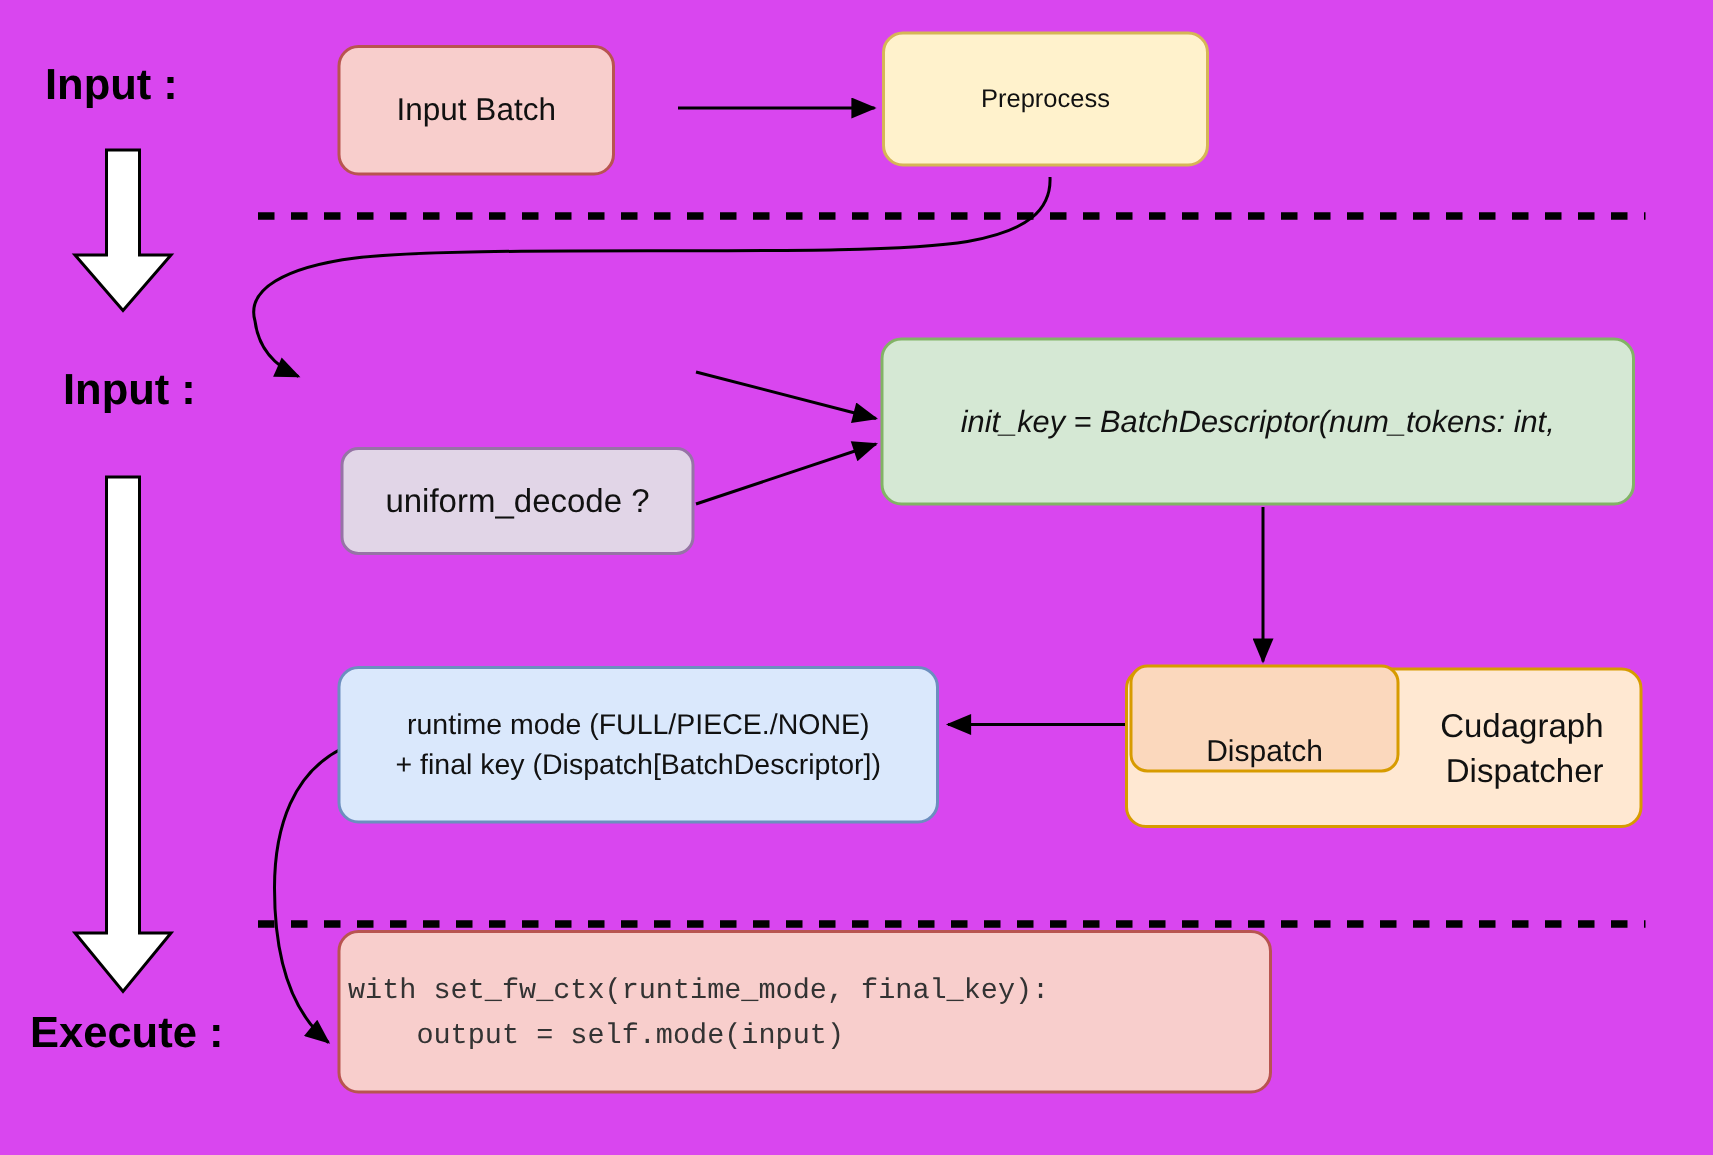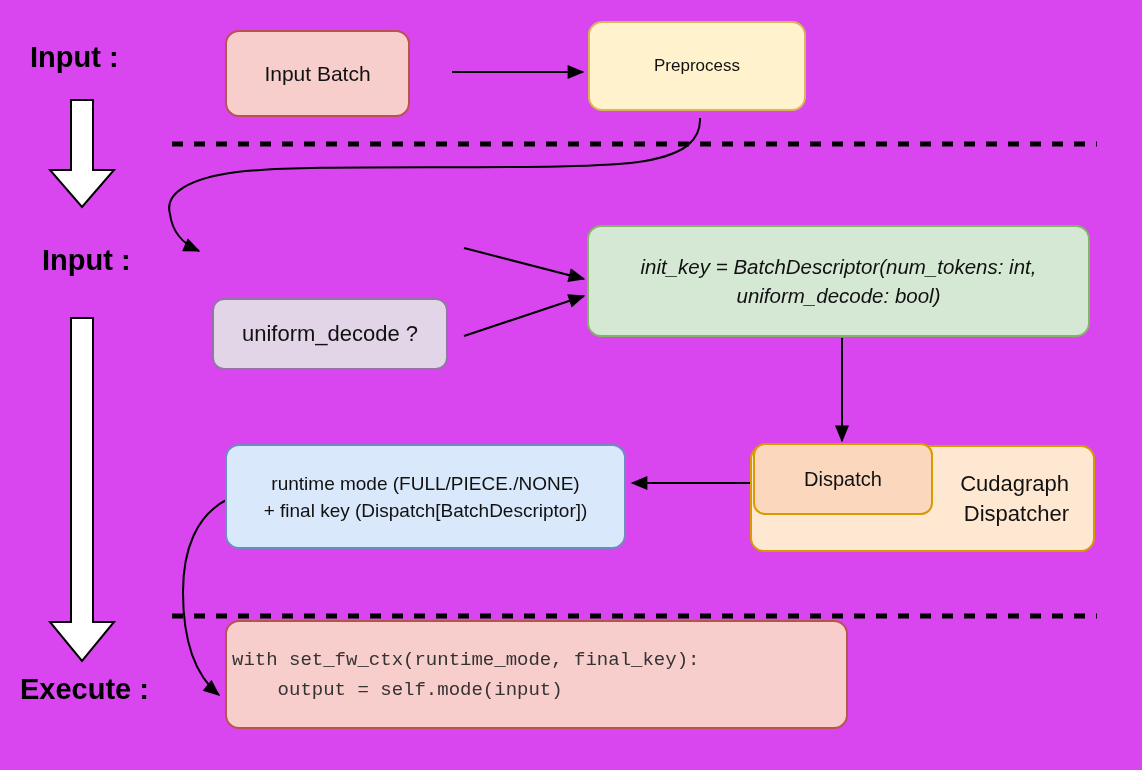--- a/index.html
+++ b/index.html
@@ -14,21 +14,21 @@
   }
   .node{
     position:absolute;box-sizing:border-box;border:2px solid #999;border-radius:14px;
     display:flex;flex-direction:column;align-items:center;justify-content:center;
     text-align:center;color:#111;
   }
   .node .line{white-space:nowrap;}
   #node-input-batch{left:225px;top:30px;width:185px;height:87px;font-size:21px;}
   #node-preprocess{left:588px;top:21px;width:218px;height:90px;font-size:17px;}
   #node-cg-padding{left:227px;top:207px;width:236px;height:71px;font-size:22px;border-radius:12px;}
-  #node-uniform-decode{left:212px;top:298px;width:236px;height:72px;font-size:22px;border-radius:12px;}
+  #node-uniform-decode{left:227px;top:298px;width:236px;height:72px;font-size:22px;border-radius:12px;}
   #node-init-key{left:587px;top:225px;width:503px;height:112px;font-size:20.5px;line-height:29px;}
   #node-cudagraph{left:750px;top:445px;width:345px;height:107px;font-size:22px;line-height:30px;
     align-items:flex-end;padding-right:24px;}
   #node-dispatch{left:753px;top:443px;width:180px;height:72px;font-size:20px;border-radius:12px;}
   #node-runtime{left:225px;top:444px;width:401px;height:105px;font-size:19px;line-height:27px;}
   #node-execute-code{
     left:225px;top:620px;width:623px;height:109px;
     font-family:"Liberation Mono",monospace;font-size:19px;line-height:30px;color:#333;
     align-items:flex-start;padding-left:5px;text-align:left;
   }
@@ -76,29 +76,28 @@
     <div class="line">Preprocess</div>
   </div>
 
 
   <div class="node" id="node-uniform-decode" style="background-color: rgb(225, 213, 231); border-color: rgb(150, 115, 166);">
     <div class="line">uniform_decode ?</div>
   </div>
 
   <div class="node" id="node-init-key" style="background-color: rgb(213, 232, 212); border-color: rgb(130, 179, 102); font-style: italic;">
     <div class="line">init_key = BatchDescriptor(num_tokens: int,</div>
-    <div class="line">uniform_decode: bool)</div>
   </div>
 
   <div class="node" id="node-cudagraph" style="background-color: rgb(255, 232, 210); border-color: rgb(215, 155, 0);">
     <div class="line">Cudagraph</div>
     <div class="line">Dispatcher</div>
   </div>
 
-  <div class="node" id="node-dispatch" style="background-color: rgb(251, 216, 189); border-color: rgb(215, 155, 0);">
+  <div class="node" id="node-dispatch" style="background-color: rgb(251, 216, 189); border-color: rgb(215, 155, 0); justify-content: flex-end;">
     <div class="line">Dispatch</div>
   </div>
 
   <div class="node" id="node-runtime" style="background-color: rgb(218, 232, 252); border-color: rgb(108, 142, 191);">
     <div class="line">runtime mode (FULL/PIECE./NONE)</div>
     <div class="line">+ final key (Dispatch[BatchDescriptor])</div>
   </div>
 
   <div class="node" id="node-execute-code" style="background-color: rgb(248, 206, 204); border-color: rgb(184, 84, 80);">
     <div class="line">with set_fw_ctx(runtime_mode, final_key):</div>

